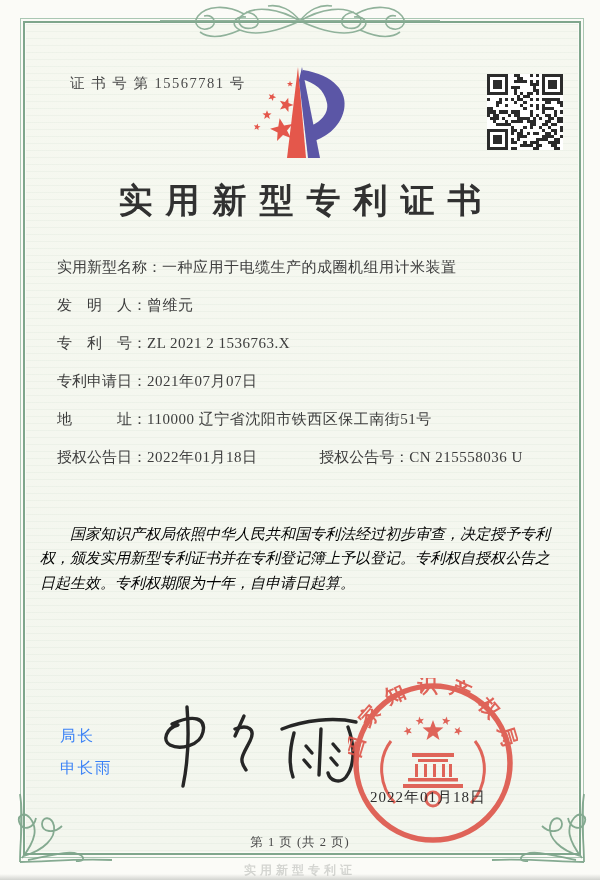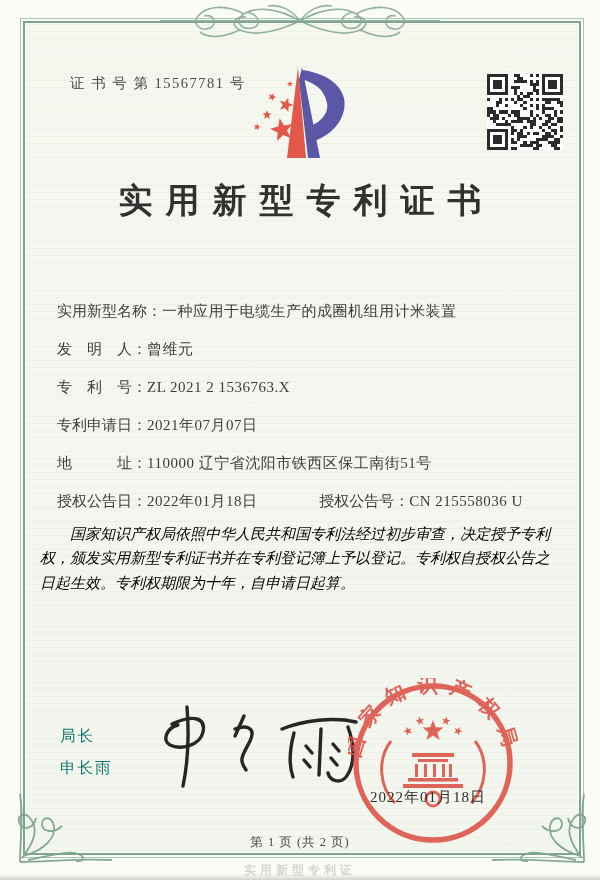--- a/index.html
+++ b/index.html
@@ -31,32 +31,32 @@
   .cert-no{
     position:absolute;left:70px;top:74px;
     font-size:14.5px;letter-spacing:1.5px;color:#4a4a4a;
   }
   .logo{position:absolute;left:236px;top:62px;width:136px;height:102px;}
   .qr{position:absolute;left:487px;top:74px;width:76px;height:76px;}
   .title{
     position:absolute;left:0;right:0;top:178px;text-align:center;
     font-size:34px;font-weight:600;letter-spacing:13px;text-indent:13px;color:#313131;
   }
-  .fields{position:absolute;left:57px;top:256px;right:36px;font-size:15px;margin-top:44px;}
+  .fields{position:absolute;left:57px;top:256px;right:36px;font-size:15px;}
   .field-row{margin-bottom:16px;line-height:22px;white-space:nowrap;}
   .field-label{white-space:pre;color:#3d3d3d;}
   .field-value{color:#3d3d3d;letter-spacing:0.5px;}
   .grant-col2{display:inline-block;margin-left:58px;}
   .paragraphs{
     position:absolute;left:40px;right:36px;top:522px;
     font-size:15px;line-height:1.63;color:#000000;
     font-style:italic;
   }
   .paragraphs p{margin:0 0 3px 0;text-indent:2em;}
-  .signer{position:absolute;left:60px;top:726px;font-size:15.5px;color:#0f766e;}
+  .signer{position:absolute;left:60px;top:726px;font-size:15.5px;color:#3b82f6;}
   .signer div{margin-bottom:11px;letter-spacing:2px;}
   .signature{position:absolute;left:142px;top:702px;width:232px;height:96px;}
   .seal{position:absolute;left:348px;top:678px;width:170px;height:170px;opacity:0.88;}
   .seal-date{
     position:absolute;left:370px;top:788px;z-index:3;
     font-size:15px;letter-spacing:1px;color:#2e2e2e;white-space:nowrap;
   }
   .footer{
     position:absolute;left:0;right:0;top:834px;text-align:center;
     font-size:12.5px;color:#474747;letter-spacing:1px;

